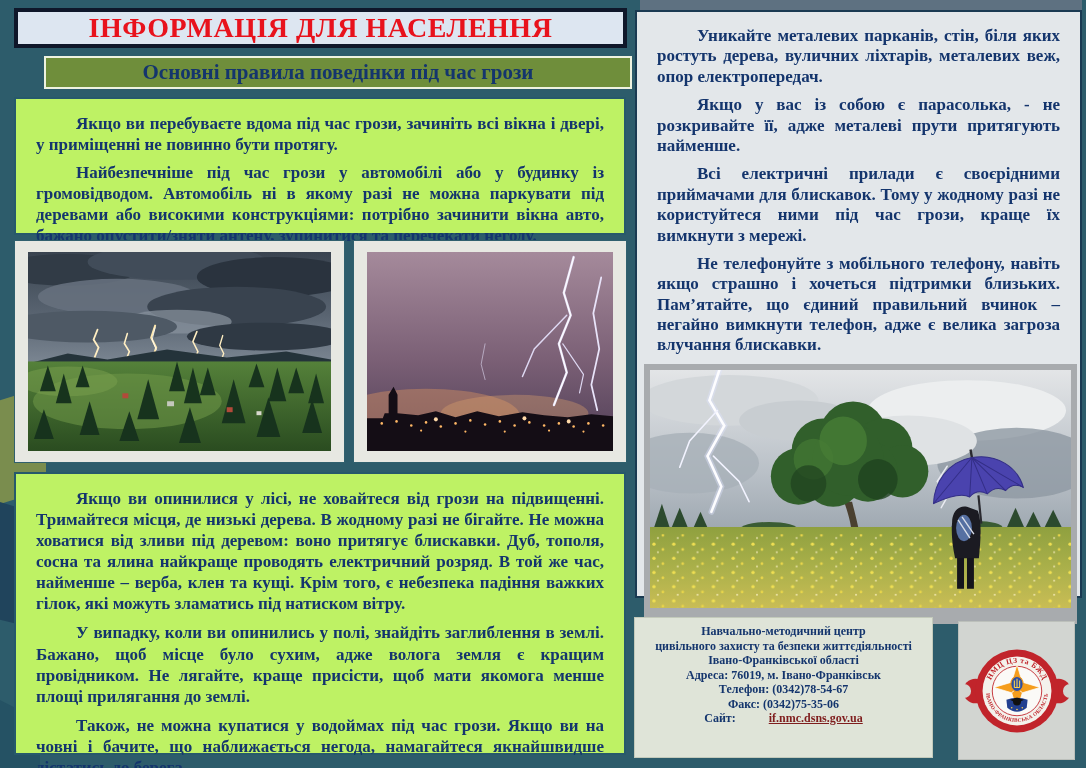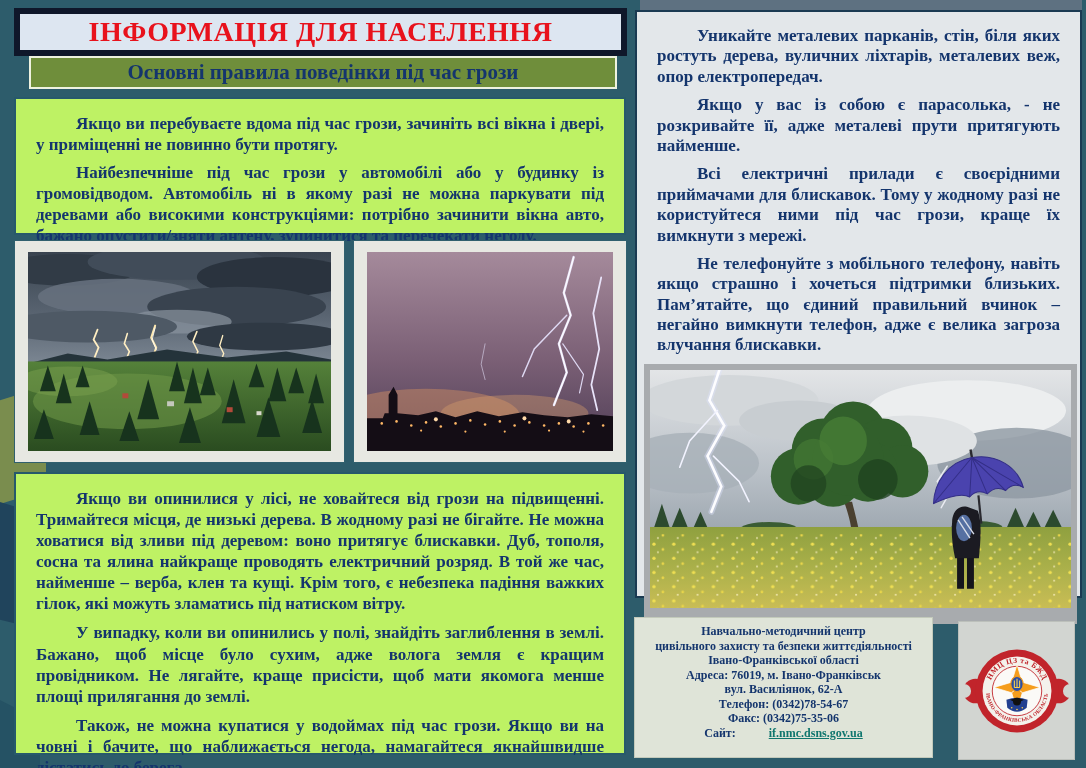--- a/index.html
+++ b/index.html
@@ -5,29 +5,29 @@
   html,body { margin:0; padding:0; }
   body { font-family:"Liberation Serif","DejaVu Serif",serif; }
   #poster {
     position:relative; width:1086px; height:768px;
     background:#2d5c6b; overflow:hidden;
   }
   .deco { position:absolute; z-index:0; }
 
   
   .title-banner {
-    position:absolute; left:14px; top:8px; width:613px; height:48px;
-    background:#dde6f1; border:6px solid #0f172a; box-sizing:border-box;
+    position:absolute; left:14px; top:8px; width:613px; height:40px;
+    background:#dde6f1; border:4px solid #0f172a; box-sizing:border-box;
     display:flex; align-items:center; justify-content:center; z-index:2;
   }
   .title-banner span {
     color:#e8121c; font-weight:bold; font-size:28px; letter-spacing:0.5px;
   }
   .green-banner {
-    position:absolute; left:29px; top:56px; width:588px; height:33px;
+    position:absolute; left:44px; top:56px; width:588px; height:33px;
     background:#6f8e3b; border:2px solid #eef2e0; box-sizing:border-box;
     display:flex; align-items:center; justify-content:center; z-index:2;
   }
   .green-banner span { color:#14356d; font-weight:bold; font-size:21px; }
 
   
   .text-box {
     position:absolute; background:#bef264; border:2px solid #27596b;
     box-sizing:border-box; z-index:2; color:#14356d; font-weight:bold;
     font-size:17px; line-height:1.22; text-align:justify;
@@ -55,21 +55,21 @@
     background:#a8abae; padding:6px 6px 16px 6px; box-sizing:border-box;
   }
 
   
   .contact-box {
     position:absolute; left:634px; top:617px; width:299px; height:141px;
     background:#dfe4d8; border:1px solid #c3cabb; box-sizing:border-box;
     z-index:2; color:#14356d; font-weight:bold; font-size:12px; line-height:1.21;
     text-align:center; padding-top:6px;
   }
-  .contact-box .link { color:#0f766e; text-decoration:underline;padding-left:30px; }
+  .contact-box .link { color:#7f1d1d; text-decoration:underline;padding-left:30px; }
   .logo-box {
     position:absolute; left:958px; top:621px; width:117px; height:139px;
     background:#d2d5d1; border:1px solid #bcc0bb; box-sizing:border-box;
     z-index:2; display:flex; align-items:center; justify-content:center;
   }
 </style>
 </head>
 <body>
 
 <div id="poster">
@@ -294,21 +294,20 @@
         </g>
       </svg>
     </div>
   </div>
 
   <div class="contact-box">
     <div>Навчально-методичний центр</div>
     <div>цивільного захисту та безпеки життєдіяльності</div>
     <div>Івано-Франківської області</div>
     <div>Адреса: 76019, м. Івано-Франківськ</div>
-    <div>вул. Василіянок, 62-А</div>
     <div>Телефон: (0342)78-54-67</div>
     <div>Факс: (0342)75-35-06</div>
     <div>
       <span>Сайт:</span>
       <a class="link" href="#">if.nmc.dsns.gov.ua</a>
     </div>
   </div>
 
   <div class="logo-box">
     <svg width="106" height="122" viewBox="0 0 120 120">

